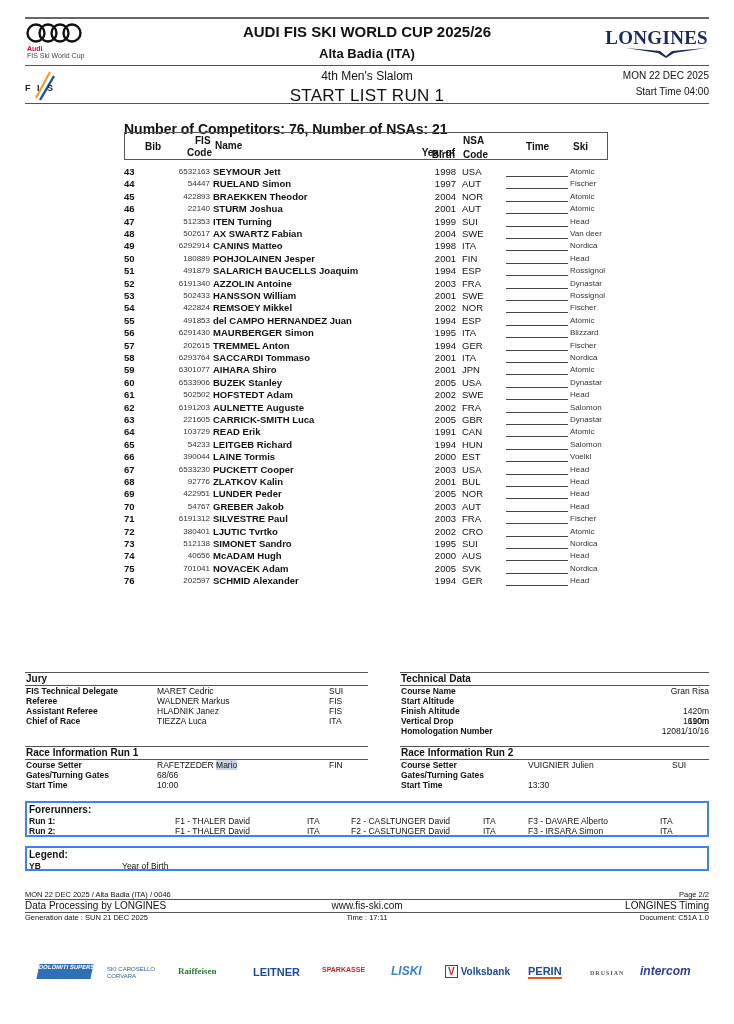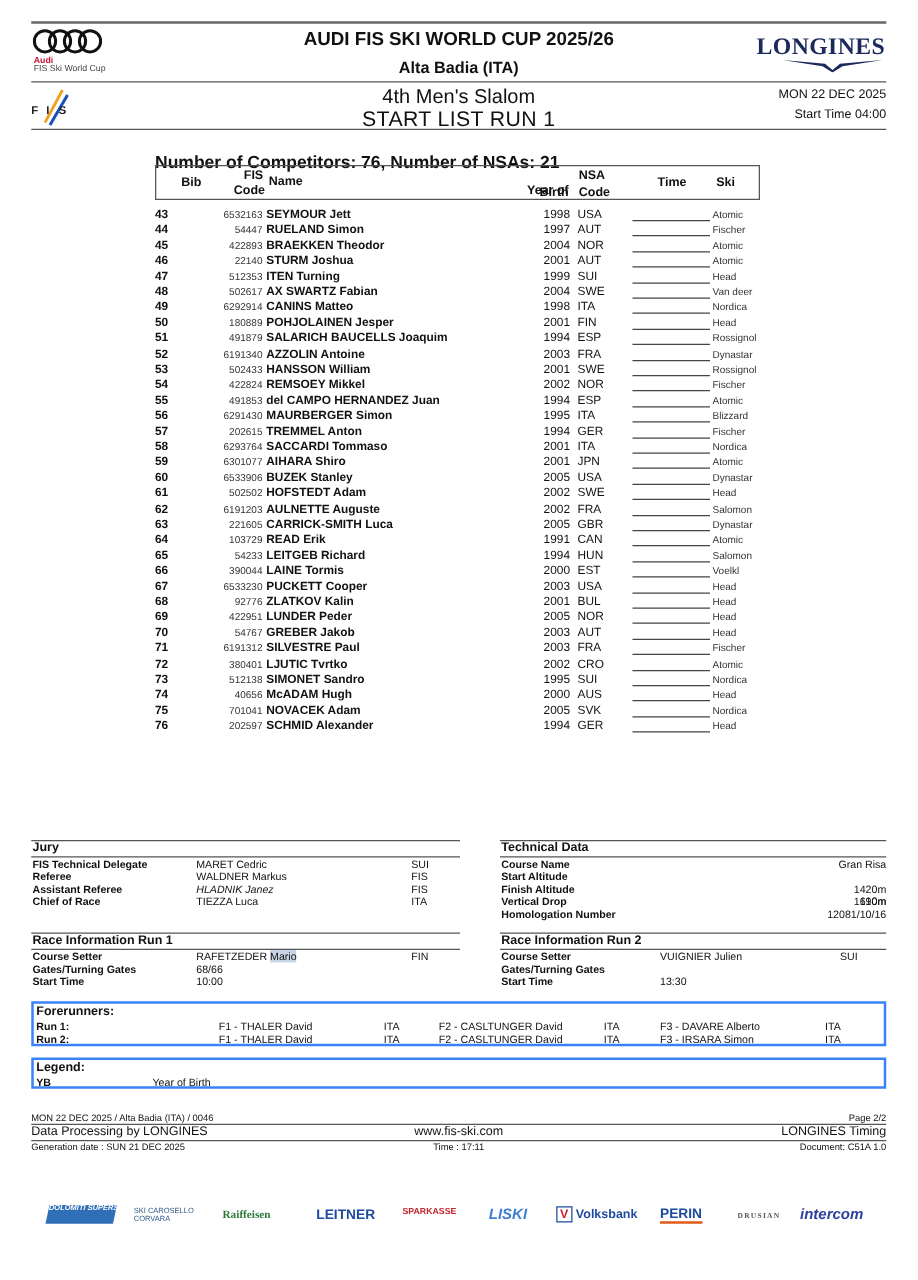--- a/index.html
+++ b/index.html
@@ -9,21 +9,21 @@
   .hr { position: absolute; height: 0; border-top: 1px solid #555; }
   .hr2 { position: absolute; height: 0; border-top: 2px solid #666; }
 
   
   #audi-rings { left: 26px; top: 22px; width: 56px; height: 22px; }
   #audi-word { left: 27px; top: 45px; font-size: 7px; color: #c8102e; font-weight: bold; }
   #audi-sub { left: 27px; top: 52px; font-size: 7px; color: #444; }
   #fis-logo { left: 24px; top: 70px; width: 34px; height: 32px; }
   #title { left: 0; width: 734px; top: 23px; text-align: center; font-size: 15px; font-weight: bold; }
   #venue { left: 0; width: 734px; top: 46px; text-align: center; font-size: 13px; font-weight: bold; }
-  #event { left: 0; width: 734px; top: 69px; text-align: center; font-size: 16px; }
+  #event { left: 0; width: 734px; top: 69px; text-align: center; font-size: 12px; }
   #doc-title { left: 0; width: 734px; top: 86px; text-align: center; font-size: 17px; letter-spacing: 0.3px; }
   #longines { right: 26px; top: 27px; font-family: "Liberation Serif", serif; font-size: 19px;
               font-weight: bold; color: #1b2a5a; letter-spacing: 0.3px; }
   #longines-wings { left: 620px; top: 46px; width: 92px; height: 12px; }
   #date { right: 25px; top: 70px; font-size: 10px; }
   #start-time { right: 25px; top: 86px; font-size: 10px; }
 
   
   #competitors-count { left: 124px; top: 121px; font-size: 14px; font-weight: bold; }
   #table-head { left: 124px; top: 132px; width: 484px; height: 28px; border: 1px solid #555; box-sizing: border-box; }
@@ -417,21 +417,21 @@
 <div class="sec-title" style="left:26px;top:673px;">Jury</div>
 <div class="hr" style="left:25px;top:685px;width:343px;"></div>
 <div id="jury-rows">
     <div class="lbl" style="left: 26px; top: 686px;">FIS Technical Delegate</div>
     <div class="val" style="left: 157px; top: 686px;">MARET Cedric</div>
     <div class="val" style="left: 329px; top: 686px;">SUI</div>
     <div class="lbl" style="left: 26px; top: 696px;">Referee</div>
     <div class="val" style="left: 157px; top: 696px;">WALDNER Markus</div>
     <div class="val" style="left: 329px; top: 696px;">FIS</div>
     <div class="lbl" style="left: 26px; top: 706px;">Assistant Referee</div>
-    <div class="val" style="left: 157px; top: 706px; font-style: italic;">HLADNIK Janez</div>
+    <div class="val" style="left: 157px; top: 706px;">HLADNIK Janez</div>
     <div class="val" style="left: 329px; top: 706px;">FIS</div>
     <div class="lbl" style="left: 26px; top: 716px;">Chief of Race</div>
     <div class="val" style="left: 157px; top: 716px;">TIEZZA Luca</div>
     <div class="val" style="left: 329px; top: 716px;">ITA</div>
   </div>
 
 <div class="hr" style="left:400px;top:672px;width:309px;"></div>
 <div class="sec-title" style="left:401px;top:673px;">Technical Data</div>
 <div class="hr" style="left:400px;top:685px;width:309px;"></div>
 <div id="tech-rows">

